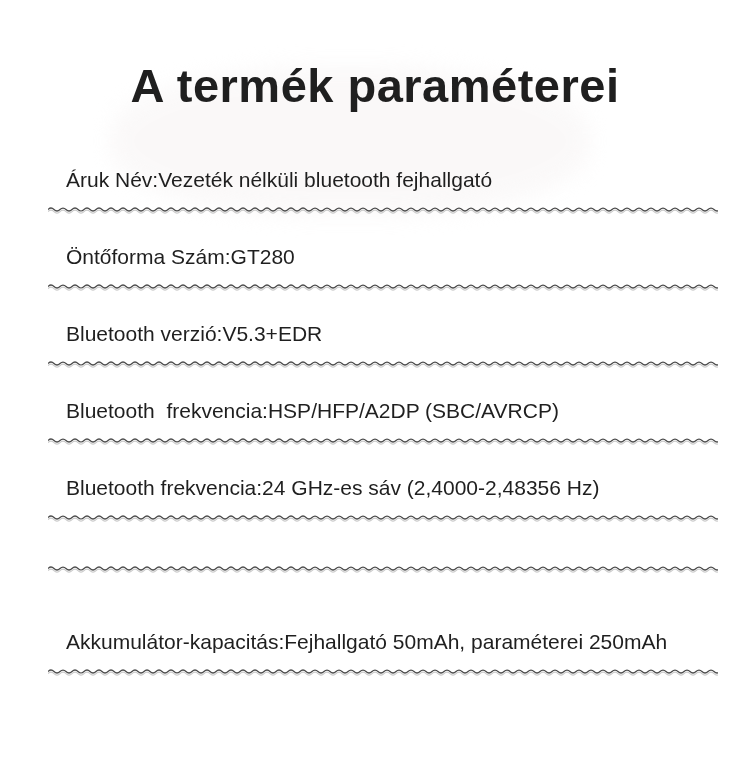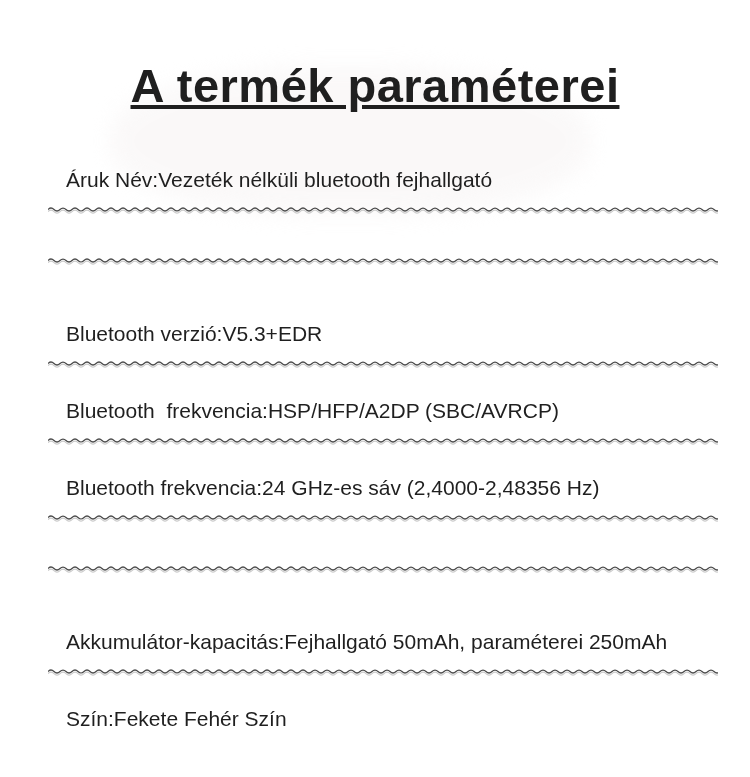--- a/index.html
+++ b/index.html
@@ -33,21 +33,20 @@
   }
   .title {
     position: relative;
     margin: 58px 0 0 0;
     font-size: 47px;
     line-height: 56px;
     font-weight: bold;
     text-align: center;
     color: var(--text-color, #141414);
     letter-spacing: 0.5px;
-    text-decoration: underline;
   }
   .rows {
     position: relative;
     margin-top: 38px;
     padding: 0 32px 0 48px;
   }
   .row {
     height: 77px;
     box-sizing: border-box;
     padding-top: 15px;
@@ -88,20 +87,21 @@
 
     <div class="row">
       <div class="spec-text">Áruk Név:Vezeték nélküli bluetooth fejhallgató</div>
       <svg class="wave" viewBox="0 0 670 10" preserveAspectRatio="none" aria-hidden="true">
         <path class="wave-back" transform="translate(0,2.1)" d="M0,4.5 q3,-3 6,0 t6,0 t6,0 t6,0 t6,0 t6,0 t6,0 t6,0 t6,0 t6,0 t6,0 t6,0 t6,0 t6,0 t6,0 t6,0 t6,0 t6,0 t6,0 t6,0 t6,0 t6,0 t6,0 t6,0 t6,0 t6,0 t6,0 t6,0 t6,0 t6,0 t6,0 t6,0 t6,0 t6,0 t6,0 t6,0 t6,0 t6,0 t6,0 t6,0 t6,0 t6,0 t6,0 t6,0 t6,0 t6,0 t6,0 t6,0 t6,0 t6,0 t6,0 t6,0 t6,0 t6,0 t6,0 t6,0 t6,0 t6,0 t6,0 t6,0 t6,0 t6,0 t6,0 t6,0 t6,0 t6,0 t6,0 t6,0 t6,0 t6,0 t6,0 t6,0 t6,0 t6,0 t6,0 t6,0 t6,0 t6,0 t6,0 t6,0 t6,0 t6,0 t6,0 t6,0 t6,0 t6,0 t6,0 t6,0 t6,0 t6,0 t6,0 t6,0 t6,0 t6,0 t6,0 t6,0 t6,0 t6,0 t6,0 t6,0 t6,0 t6,0 t6,0 t6,0 t6,0 t6,0 t6,0 t6,0 t6,0 t6,0 t6,0 t6,0"></path>
         <path class="wave-front" d="M0,4.5 q3,-3 6,0 t6,0 t6,0 t6,0 t6,0 t6,0 t6,0 t6,0 t6,0 t6,0 t6,0 t6,0 t6,0 t6,0 t6,0 t6,0 t6,0 t6,0 t6,0 t6,0 t6,0 t6,0 t6,0 t6,0 t6,0 t6,0 t6,0 t6,0 t6,0 t6,0 t6,0 t6,0 t6,0 t6,0 t6,0 t6,0 t6,0 t6,0 t6,0 t6,0 t6,0 t6,0 t6,0 t6,0 t6,0 t6,0 t6,0 t6,0 t6,0 t6,0 t6,0 t6,0 t6,0 t6,0 t6,0 t6,0 t6,0 t6,0 t6,0 t6,0 t6,0 t6,0 t6,0 t6,0 t6,0 t6,0 t6,0 t6,0 t6,0 t6,0 t6,0 t6,0 t6,0 t6,0 t6,0 t6,0 t6,0 t6,0 t6,0 t6,0 t6,0 t6,0 t6,0 t6,0 t6,0 t6,0 t6,0 t6,0 t6,0 t6,0 t6,0 t6,0 t6,0 t6,0 t6,0 t6,0 t6,0 t6,0 t6,0 t6,0 t6,0 t6,0 t6,0 t6,0 t6,0 t6,0 t6,0 t6,0 t6,0 t6,0 t6,0 t6,0"></path>
       </svg>
     </div>
 
     <div class="row">
+      <div class="spec-text">Öntőforma Szám:GT280</div>
       <svg class="wave" viewBox="0 0 670 10" preserveAspectRatio="none" aria-hidden="true">
         <path class="wave-back" transform="translate(0,2.1)" d="M0,4.5 q3,-3 6,0 t6,0 t6,0 t6,0 t6,0 t6,0 t6,0 t6,0 t6,0 t6,0 t6,0 t6,0 t6,0 t6,0 t6,0 t6,0 t6,0 t6,0 t6,0 t6,0 t6,0 t6,0 t6,0 t6,0 t6,0 t6,0 t6,0 t6,0 t6,0 t6,0 t6,0 t6,0 t6,0 t6,0 t6,0 t6,0 t6,0 t6,0 t6,0 t6,0 t6,0 t6,0 t6,0 t6,0 t6,0 t6,0 t6,0 t6,0 t6,0 t6,0 t6,0 t6,0 t6,0 t6,0 t6,0 t6,0 t6,0 t6,0 t6,0 t6,0 t6,0 t6,0 t6,0 t6,0 t6,0 t6,0 t6,0 t6,0 t6,0 t6,0 t6,0 t6,0 t6,0 t6,0 t6,0 t6,0 t6,0 t6,0 t6,0 t6,0 t6,0 t6,0 t6,0 t6,0 t6,0 t6,0 t6,0 t6,0 t6,0 t6,0 t6,0 t6,0 t6,0 t6,0 t6,0 t6,0 t6,0 t6,0 t6,0 t6,0 t6,0 t6,0 t6,0 t6,0 t6,0 t6,0 t6,0 t6,0 t6,0 t6,0 t6,0 t6,0"></path>
         <path class="wave-front" d="M0,4.5 q3,-3 6,0 t6,0 t6,0 t6,0 t6,0 t6,0 t6,0 t6,0 t6,0 t6,0 t6,0 t6,0 t6,0 t6,0 t6,0 t6,0 t6,0 t6,0 t6,0 t6,0 t6,0 t6,0 t6,0 t6,0 t6,0 t6,0 t6,0 t6,0 t6,0 t6,0 t6,0 t6,0 t6,0 t6,0 t6,0 t6,0 t6,0 t6,0 t6,0 t6,0 t6,0 t6,0 t6,0 t6,0 t6,0 t6,0 t6,0 t6,0 t6,0 t6,0 t6,0 t6,0 t6,0 t6,0 t6,0 t6,0 t6,0 t6,0 t6,0 t6,0 t6,0 t6,0 t6,0 t6,0 t6,0 t6,0 t6,0 t6,0 t6,0 t6,0 t6,0 t6,0 t6,0 t6,0 t6,0 t6,0 t6,0 t6,0 t6,0 t6,0 t6,0 t6,0 t6,0 t6,0 t6,0 t6,0 t6,0 t6,0 t6,0 t6,0 t6,0 t6,0 t6,0 t6,0 t6,0 t6,0 t6,0 t6,0 t6,0 t6,0 t6,0 t6,0 t6,0 t6,0 t6,0 t6,0 t6,0 t6,0 t6,0 t6,0 t6,0 t6,0"></path>
       </svg>
     </div>
 
     <div class="row">
       <div class="spec-text">Bluetooth verzió:V5.3+EDR</div>
       <svg class="wave" viewBox="0 0 670 10" preserveAspectRatio="none" aria-hidden="true">
         <path class="wave-back" transform="translate(0,2.1)" d="M0,4.5 q3,-3 6,0 t6,0 t6,0 t6,0 t6,0 t6,0 t6,0 t6,0 t6,0 t6,0 t6,0 t6,0 t6,0 t6,0 t6,0 t6,0 t6,0 t6,0 t6,0 t6,0 t6,0 t6,0 t6,0 t6,0 t6,0 t6,0 t6,0 t6,0 t6,0 t6,0 t6,0 t6,0 t6,0 t6,0 t6,0 t6,0 t6,0 t6,0 t6,0 t6,0 t6,0 t6,0 t6,0 t6,0 t6,0 t6,0 t6,0 t6,0 t6,0 t6,0 t6,0 t6,0 t6,0 t6,0 t6,0 t6,0 t6,0 t6,0 t6,0 t6,0 t6,0 t6,0 t6,0 t6,0 t6,0 t6,0 t6,0 t6,0 t6,0 t6,0 t6,0 t6,0 t6,0 t6,0 t6,0 t6,0 t6,0 t6,0 t6,0 t6,0 t6,0 t6,0 t6,0 t6,0 t6,0 t6,0 t6,0 t6,0 t6,0 t6,0 t6,0 t6,0 t6,0 t6,0 t6,0 t6,0 t6,0 t6,0 t6,0 t6,0 t6,0 t6,0 t6,0 t6,0 t6,0 t6,0 t6,0 t6,0 t6,0 t6,0 t6,0 t6,0"></path>
@@ -133,18 +133,15 @@
     </div>
 
     <div class="row">
       <div class="spec-text">Akkumulátor-kapacitás:Fejhallgató 50mAh, paraméterei 250mAh</div>
       <svg class="wave" viewBox="0 0 670 10" preserveAspectRatio="none" aria-hidden="true">
         <path class="wave-back" transform="translate(0,2.1)" d="M0,4.5 q3,-3 6,0 t6,0 t6,0 t6,0 t6,0 t6,0 t6,0 t6,0 t6,0 t6,0 t6,0 t6,0 t6,0 t6,0 t6,0 t6,0 t6,0 t6,0 t6,0 t6,0 t6,0 t6,0 t6,0 t6,0 t6,0 t6,0 t6,0 t6,0 t6,0 t6,0 t6,0 t6,0 t6,0 t6,0 t6,0 t6,0 t6,0 t6,0 t6,0 t6,0 t6,0 t6,0 t6,0 t6,0 t6,0 t6,0 t6,0 t6,0 t6,0 t6,0 t6,0 t6,0 t6,0 t6,0 t6,0 t6,0 t6,0 t6,0 t6,0 t6,0 t6,0 t6,0 t6,0 t6,0 t6,0 t6,0 t6,0 t6,0 t6,0 t6,0 t6,0 t6,0 t6,0 t6,0 t6,0 t6,0 t6,0 t6,0 t6,0 t6,0 t6,0 t6,0 t6,0 t6,0 t6,0 t6,0 t6,0 t6,0 t6,0 t6,0 t6,0 t6,0 t6,0 t6,0 t6,0 t6,0 t6,0 t6,0 t6,0 t6,0 t6,0 t6,0 t6,0 t6,0 t6,0 t6,0 t6,0 t6,0 t6,0 t6,0 t6,0 t6,0"></path>
         <path class="wave-front" d="M0,4.5 q3,-3 6,0 t6,0 t6,0 t6,0 t6,0 t6,0 t6,0 t6,0 t6,0 t6,0 t6,0 t6,0 t6,0 t6,0 t6,0 t6,0 t6,0 t6,0 t6,0 t6,0 t6,0 t6,0 t6,0 t6,0 t6,0 t6,0 t6,0 t6,0 t6,0 t6,0 t6,0 t6,0 t6,0 t6,0 t6,0 t6,0 t6,0 t6,0 t6,0 t6,0 t6,0 t6,0 t6,0 t6,0 t6,0 t6,0 t6,0 t6,0 t6,0 t6,0 t6,0 t6,0 t6,0 t6,0 t6,0 t6,0 t6,0 t6,0 t6,0 t6,0 t6,0 t6,0 t6,0 t6,0 t6,0 t6,0 t6,0 t6,0 t6,0 t6,0 t6,0 t6,0 t6,0 t6,0 t6,0 t6,0 t6,0 t6,0 t6,0 t6,0 t6,0 t6,0 t6,0 t6,0 t6,0 t6,0 t6,0 t6,0 t6,0 t6,0 t6,0 t6,0 t6,0 t6,0 t6,0 t6,0 t6,0 t6,0 t6,0 t6,0 t6,0 t6,0 t6,0 t6,0 t6,0 t6,0 t6,0 t6,0 t6,0 t6,0 t6,0 t6,0"></path>
       </svg>
     </div>
 
-    <div class="row">
-      <div class="spec-text">Szín:Fekete Fehér Szín</div>
-    </div>
 
   </div>
 </div>
 
 </body></html>

